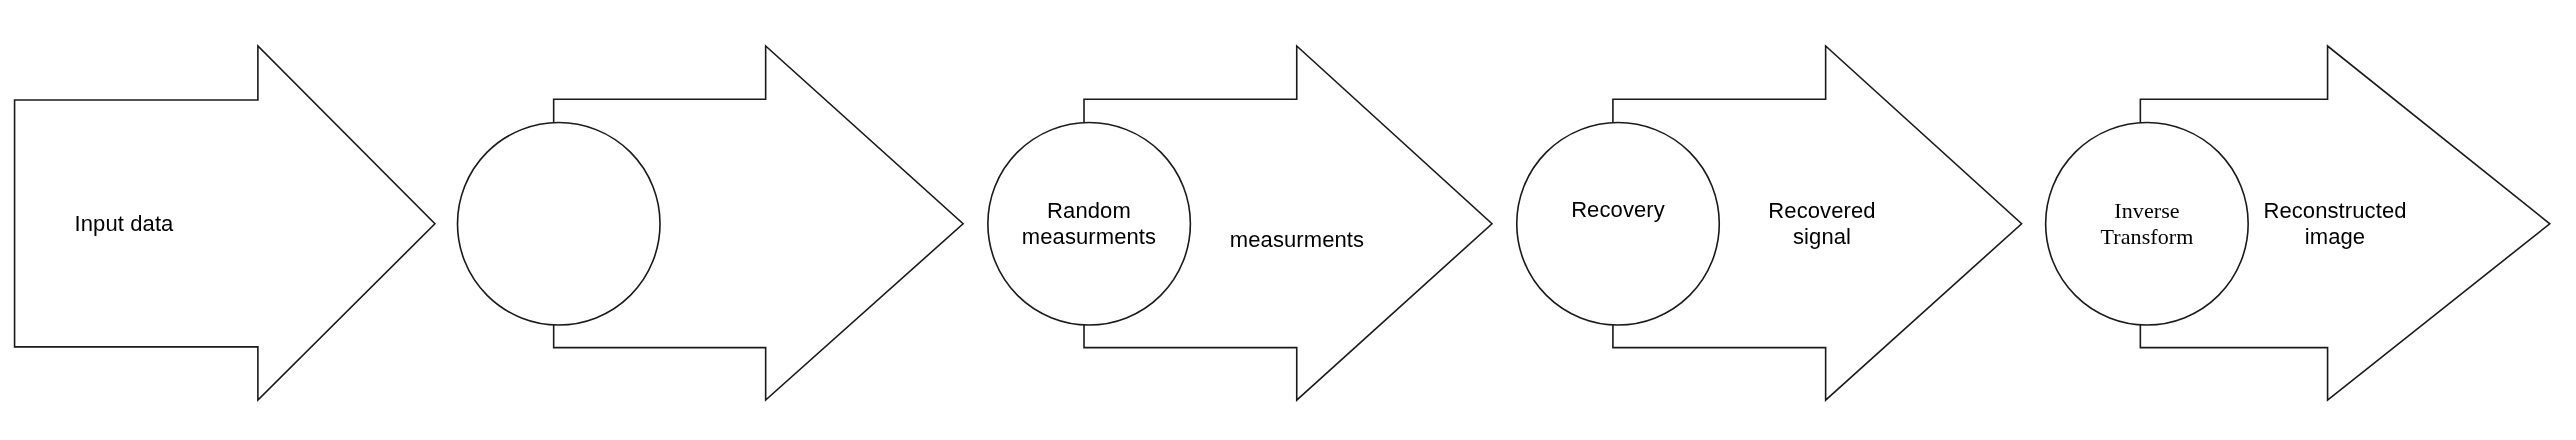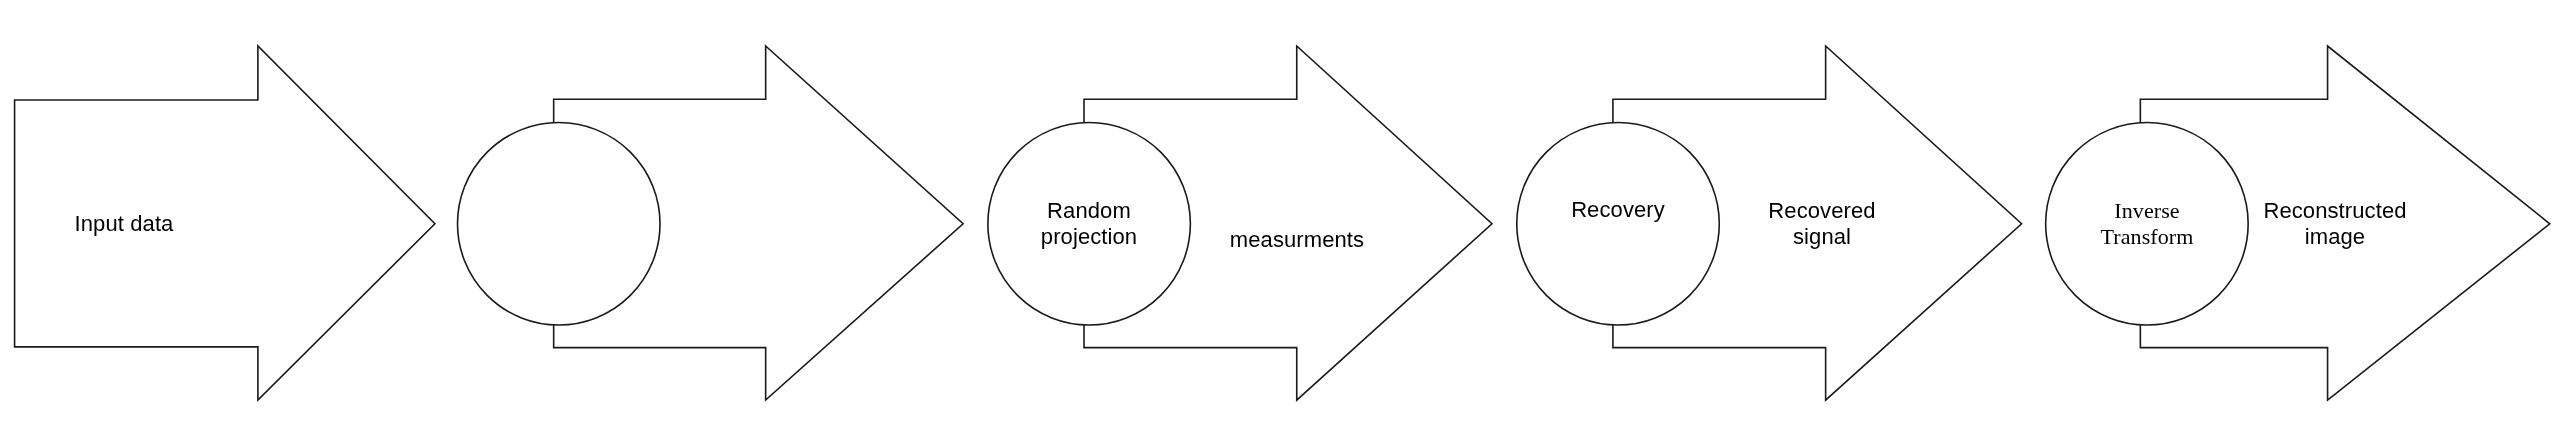--- a/index.html
+++ b/index.html
@@ -87,21 +87,21 @@
   <div class="diagram-label edge-label" style="left:1297px; top:240px;">measurments</div>
 
   <div class="diagram-label edge-label" style="left:2335px; top:224px;">Reconstructed
 image</div>
 
   <div class="diagram-label edge-label" style="left:1822px; top:224px;">Recovered
 signal</div>
 
 
   <div class="diagram-label node-label" style="left:1089px; top:224px;">Random
-projection</div>
+measurments</div>
 
   <div class="diagram-label node-label" style="left:1618px; top:210px;">Recovery</div>
 
   <div class="diagram-label node-label" style="left:2147px; top:224px;font-family:Liberation Serif, serif;">Inverse
 Transform</div>
 
 </div>
 
 
 </body></html>

